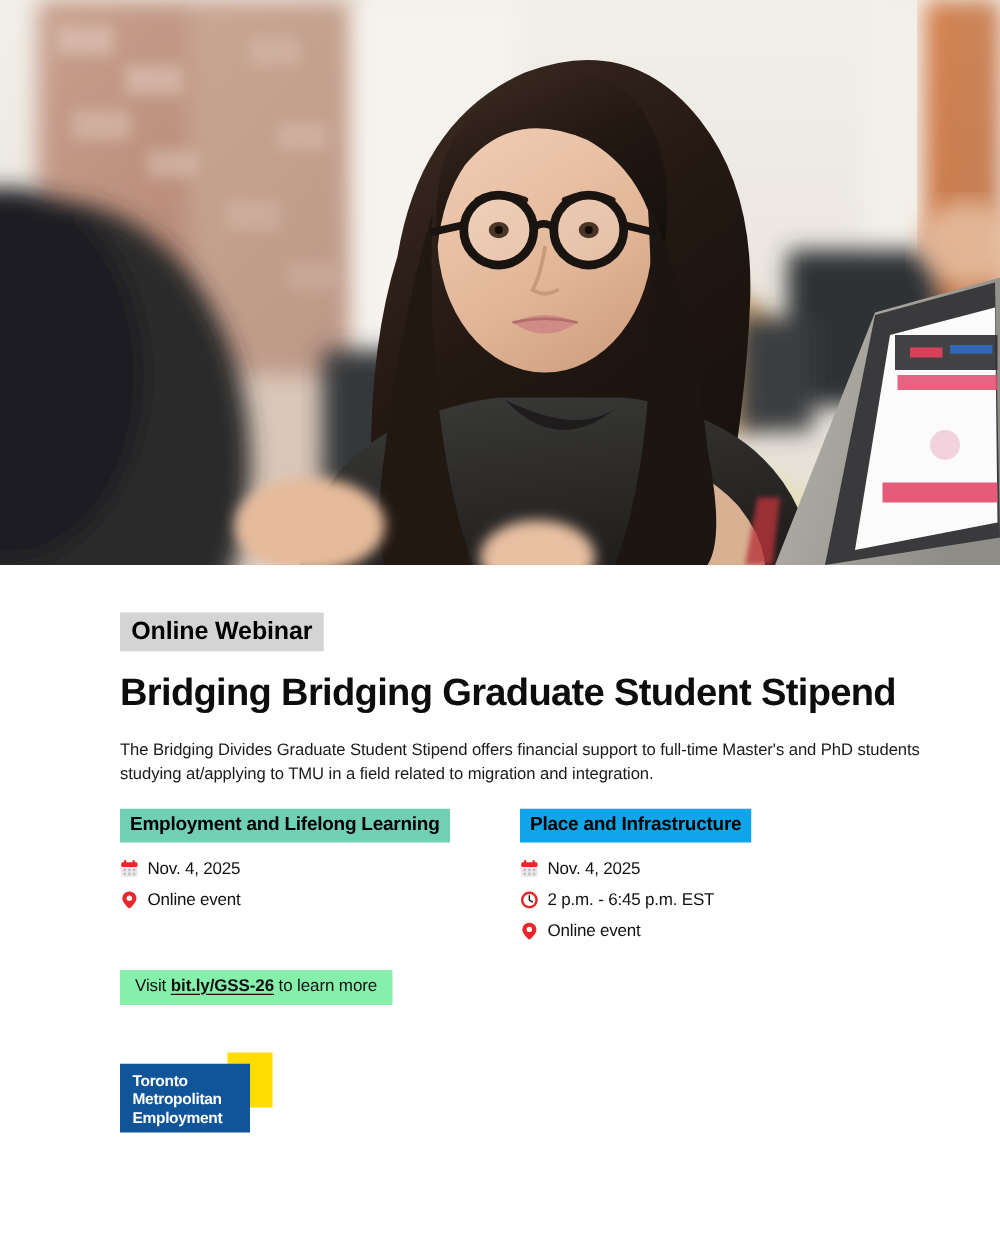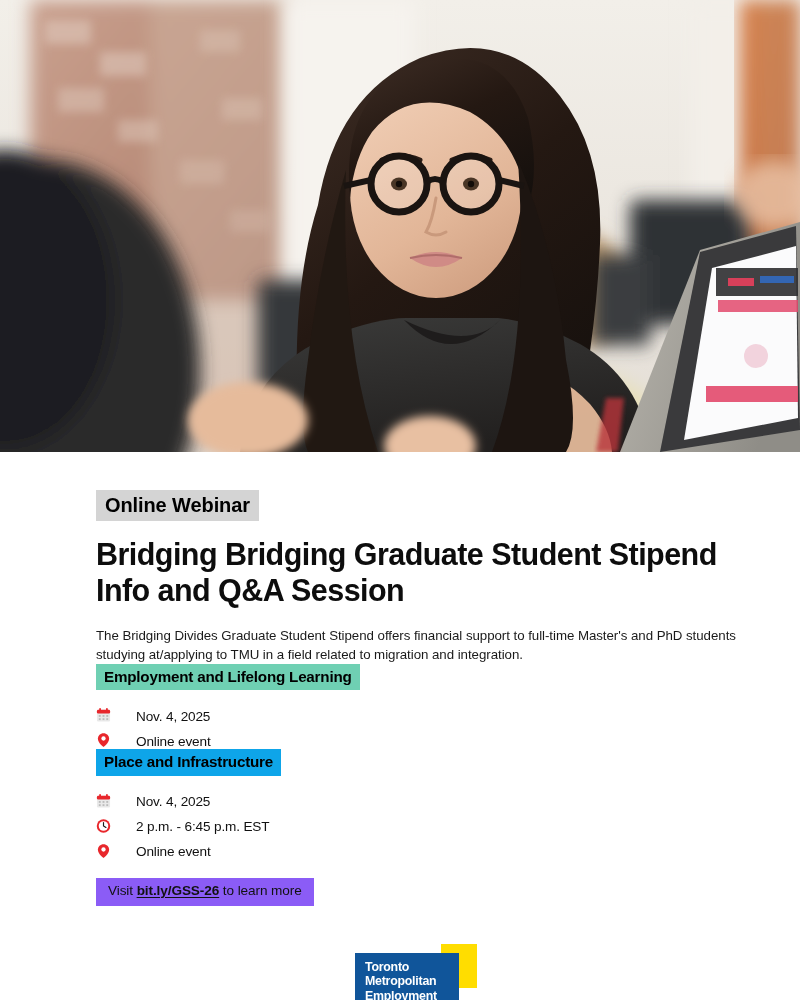--- a/index.html
+++ b/index.html
@@ -65,84 +65,83 @@
     margin-top: 17px;
     font-size: 13.3px;
     line-height: 1.44;
     color: #1a1a1a;
     max-width: 648px;
     letter-spacing: -0.05px;
   }
 
   
   .sessions {
+    margin-top: 19px;
     display: flex;
     gap: 0px;
-    flex-direction: column;
   }
   .session { width: 330px; }
 
   .session-badge {
     display: inline-block;
     font-size: 15.2px;
     font-weight: bold;
     color: #000000;
     padding: 4px 8px 5px 8px;
     line-height: 1.15;
     letter-spacing: -0.2px;
   }
   .session-badge.teal   { background: #6fd0b3; }
   .session-badge.yellow { background: #0ea5e9; }
 
   .detail-list { margin-top: 9px; }
 
   .detail-row {
     display: flex;
-    align-items: flex-end;
-    gap: 25px;
+    align-items: center;
+    gap: 7px;
     height: 24px;
     margin-bottom: 1px;
   }
   .detail-row .ico {
     flex: 0 0 15px;
     width: 15px;
     height: 16px;
     display: block;
   }
   .detail-row .txt {
     font-size: 13.6px;
     color: #111111;
     line-height: 1;
     letter-spacing: -0.15px;
   }
 
   
   .cta {
     display: inline-block;
     margin-top: 18px;
-    background: #8b5cf6;
+    background: #86efac;
     padding: 6px 12px 7px 12px;
     font-size: 13.6px;
     color: #111111;
     line-height: 1.1;
     letter-spacing: -0.1px;
   }
   .cta .link {
     font-weight: bold;
     text-decoration: underline;
     color: #111111;
     text-underline-offset: 1.5px;
   }
 
   
   .logos {
     margin-top: 38px;
     display: flex;
     align-items: center;
-    justify-content: center;
   }
 
   .tmu-logo { position: relative; width: 122px; height: 64px; }
   .tmu-yellow {
     position: absolute;
     right: 0; top: 0;
     width: 36px; height: 44px;
     background: #ffdd00;
   }
   .tmu-blue {
@@ -327,21 +326,20 @@
       <path d="M606 398 L624 398 L618 452 L596 452 Z" fill="#b8343a" filter="url(#soft3)" opacity="0.8"></path>
     </svg>
   </div>
 
   <div class="content">
 
     <div class="badge-webinar">Online Webinar</div>
 
     <h1 class="title">
       <span>Bridging Bridging Graduate Student Stipend</span><br>
-      <span>Info and Q&amp;A Session</span>
     </h1>
 
     <p class="intro">The Bridging Divides Graduate Student Stipend offers financial support to full-time Master's and PhD students studying at/applying to TMU in a field related to migration and integration.</p>
 
     <div class="sessions">
 
       <div class="session">
         <div class="session-badge teal">Employment and Lifelong Learning</div>
 
         <div class="detail-list">

